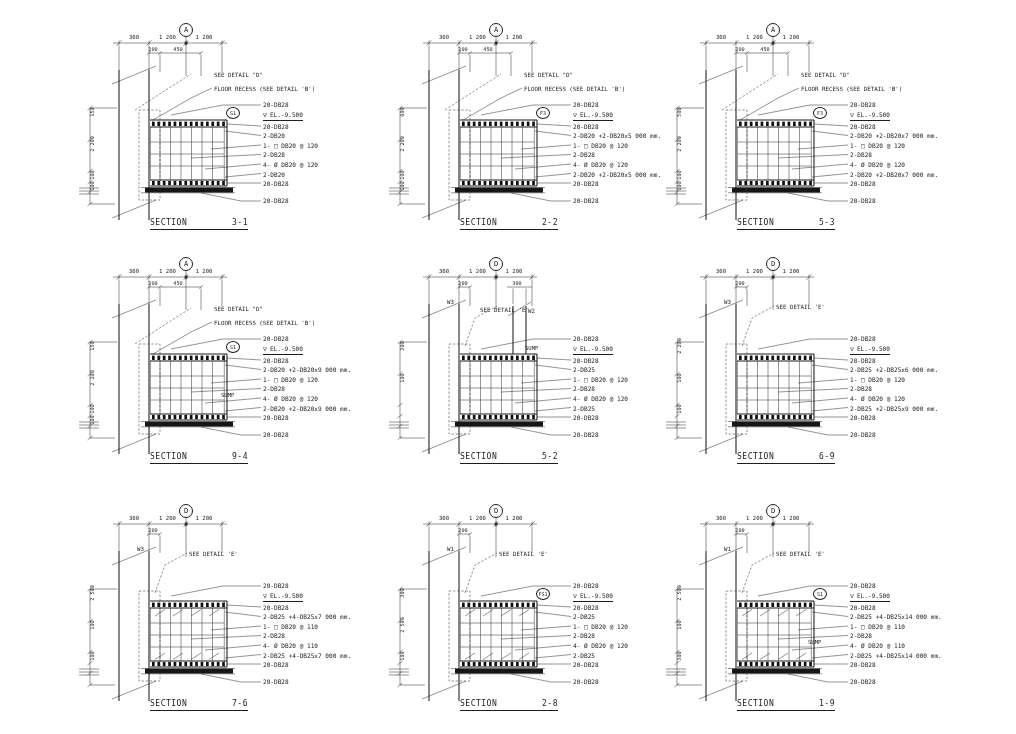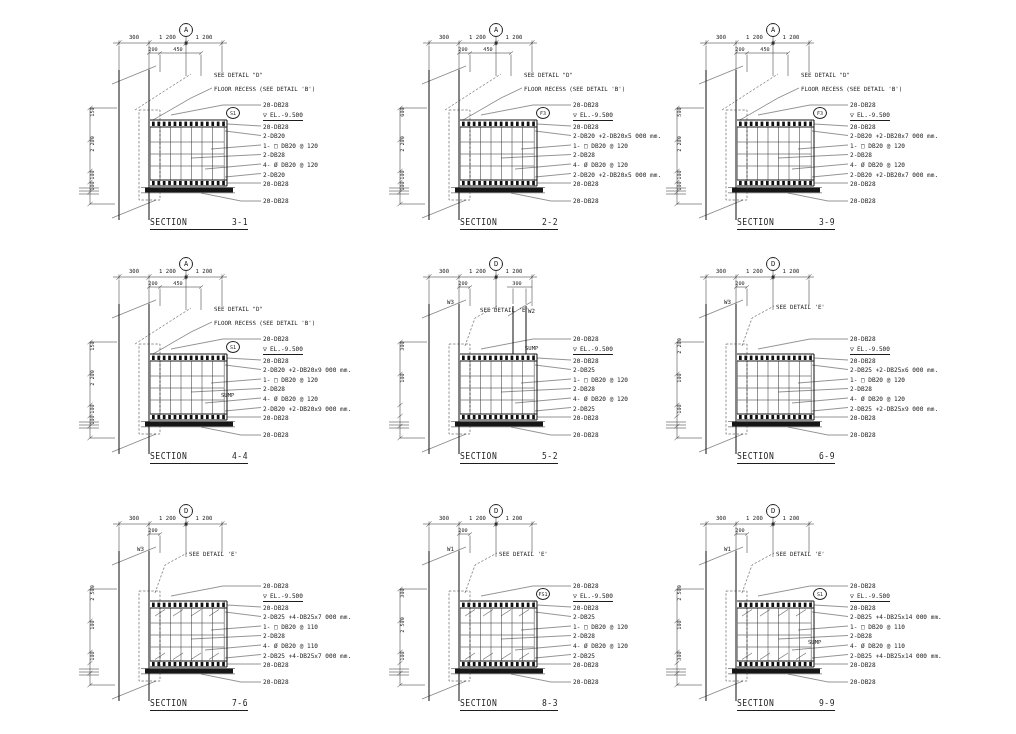--- a/index.html
+++ b/index.html
@@ -378,21 +378,21 @@
 
       <div class="leftdims">
           <span>500</span>
           <span>2 200</span>
           <span>100</span>
           <span>100</span>
         </div>
 
       <div class="title">
         <span>SECTION</span>
-        <span>3-9</span>
+        <span>5-3</span>
       </div>
     </section>
       <section class="cell s4 a" style="left: 75px; top: 248px;">
       <svg class="art" viewBox="0 0 300 237">
           <rect x="109.7" y="27.7" width="2.8" height="2.8" fill="#111"></rect>
           <rect x="77" y="107.6" width="2.7" height="4.4" fill="#101010"></rect>
           <rect x="77" y="166.9" width="2.7" height="4.3" fill="#101010"></rect>
           <rect x="82.4" y="107.6" width="2.7" height="4.4" fill="#101010"></rect>
           <rect x="82.4" y="166.9" width="2.7" height="4.3" fill="#101010"></rect>
           <rect x="87.80000000000001" y="107.6" width="2.7" height="4.4" fill="#101010"></rect>
@@ -490,21 +490,21 @@
 
       <div class="leftdims">
           <span>150</span>
           <span>2 200</span>
           <span>100</span>
           <span>100</span>
         </div>
 
       <div class="title">
         <span>SECTION</span>
-        <span>4-4</span>
+        <span>9-4</span>
       </div>
     </section>
       <section class="cell s5 d w2" style="left: 385px; top: 248px;">
       <svg class="art" viewBox="0 0 300 237">
           <rect x="109.7" y="27.7" width="2.8" height="2.8" fill="#111"></rect>
           <rect x="77" y="107.6" width="2.7" height="4.4" fill="#101010"></rect>
           <rect x="77" y="166.9" width="2.7" height="4.3" fill="#101010"></rect>
           <rect x="82.4" y="107.6" width="2.7" height="4.4" fill="#101010"></rect>
           <rect x="82.4" y="166.9" width="2.7" height="4.3" fill="#101010"></rect>
           <rect x="87.80000000000001" y="107.6" width="2.7" height="4.4" fill="#101010"></rect>
@@ -927,21 +927,21 @@
       </div>
 
       <div class="leftdims">
           <span>300</span>
           <span>2 500</span>
           <span>100</span>
         </div>
 
       <div class="title">
         <span>SECTION</span>
-        <span>8-3</span>
+        <span>2-8</span>
       </div>
     </section>
       <section class="cell s9 d" style="left: 662px; top: 495px;">
       <svg class="art" viewBox="0 0 300 237">
           <rect x="109.7" y="27.7" width="2.8" height="2.8" fill="#111"></rect>
           <rect x="77" y="107.6" width="2.7" height="4.4" fill="#101010"></rect>
           <rect x="77" y="166.9" width="2.7" height="4.3" fill="#101010"></rect>
           <rect x="82.4" y="107.6" width="2.7" height="4.4" fill="#101010"></rect>
           <rect x="82.4" y="166.9" width="2.7" height="4.3" fill="#101010"></rect>
           <rect x="87.80000000000001" y="107.6" width="2.7" height="4.4" fill="#101010"></rect>
@@ -1038,17 +1038,17 @@
       </div>
 
       <div class="leftdims">
           <span>2 500</span>
           <span>100</span>
           <span>300</span>
         </div>
 
       <div class="title">
         <span>SECTION</span>
-        <span>9-9</span>
+        <span>1-9</span>
       </div>
     </section>
     </div>
 </div>
 
 </body></html>

